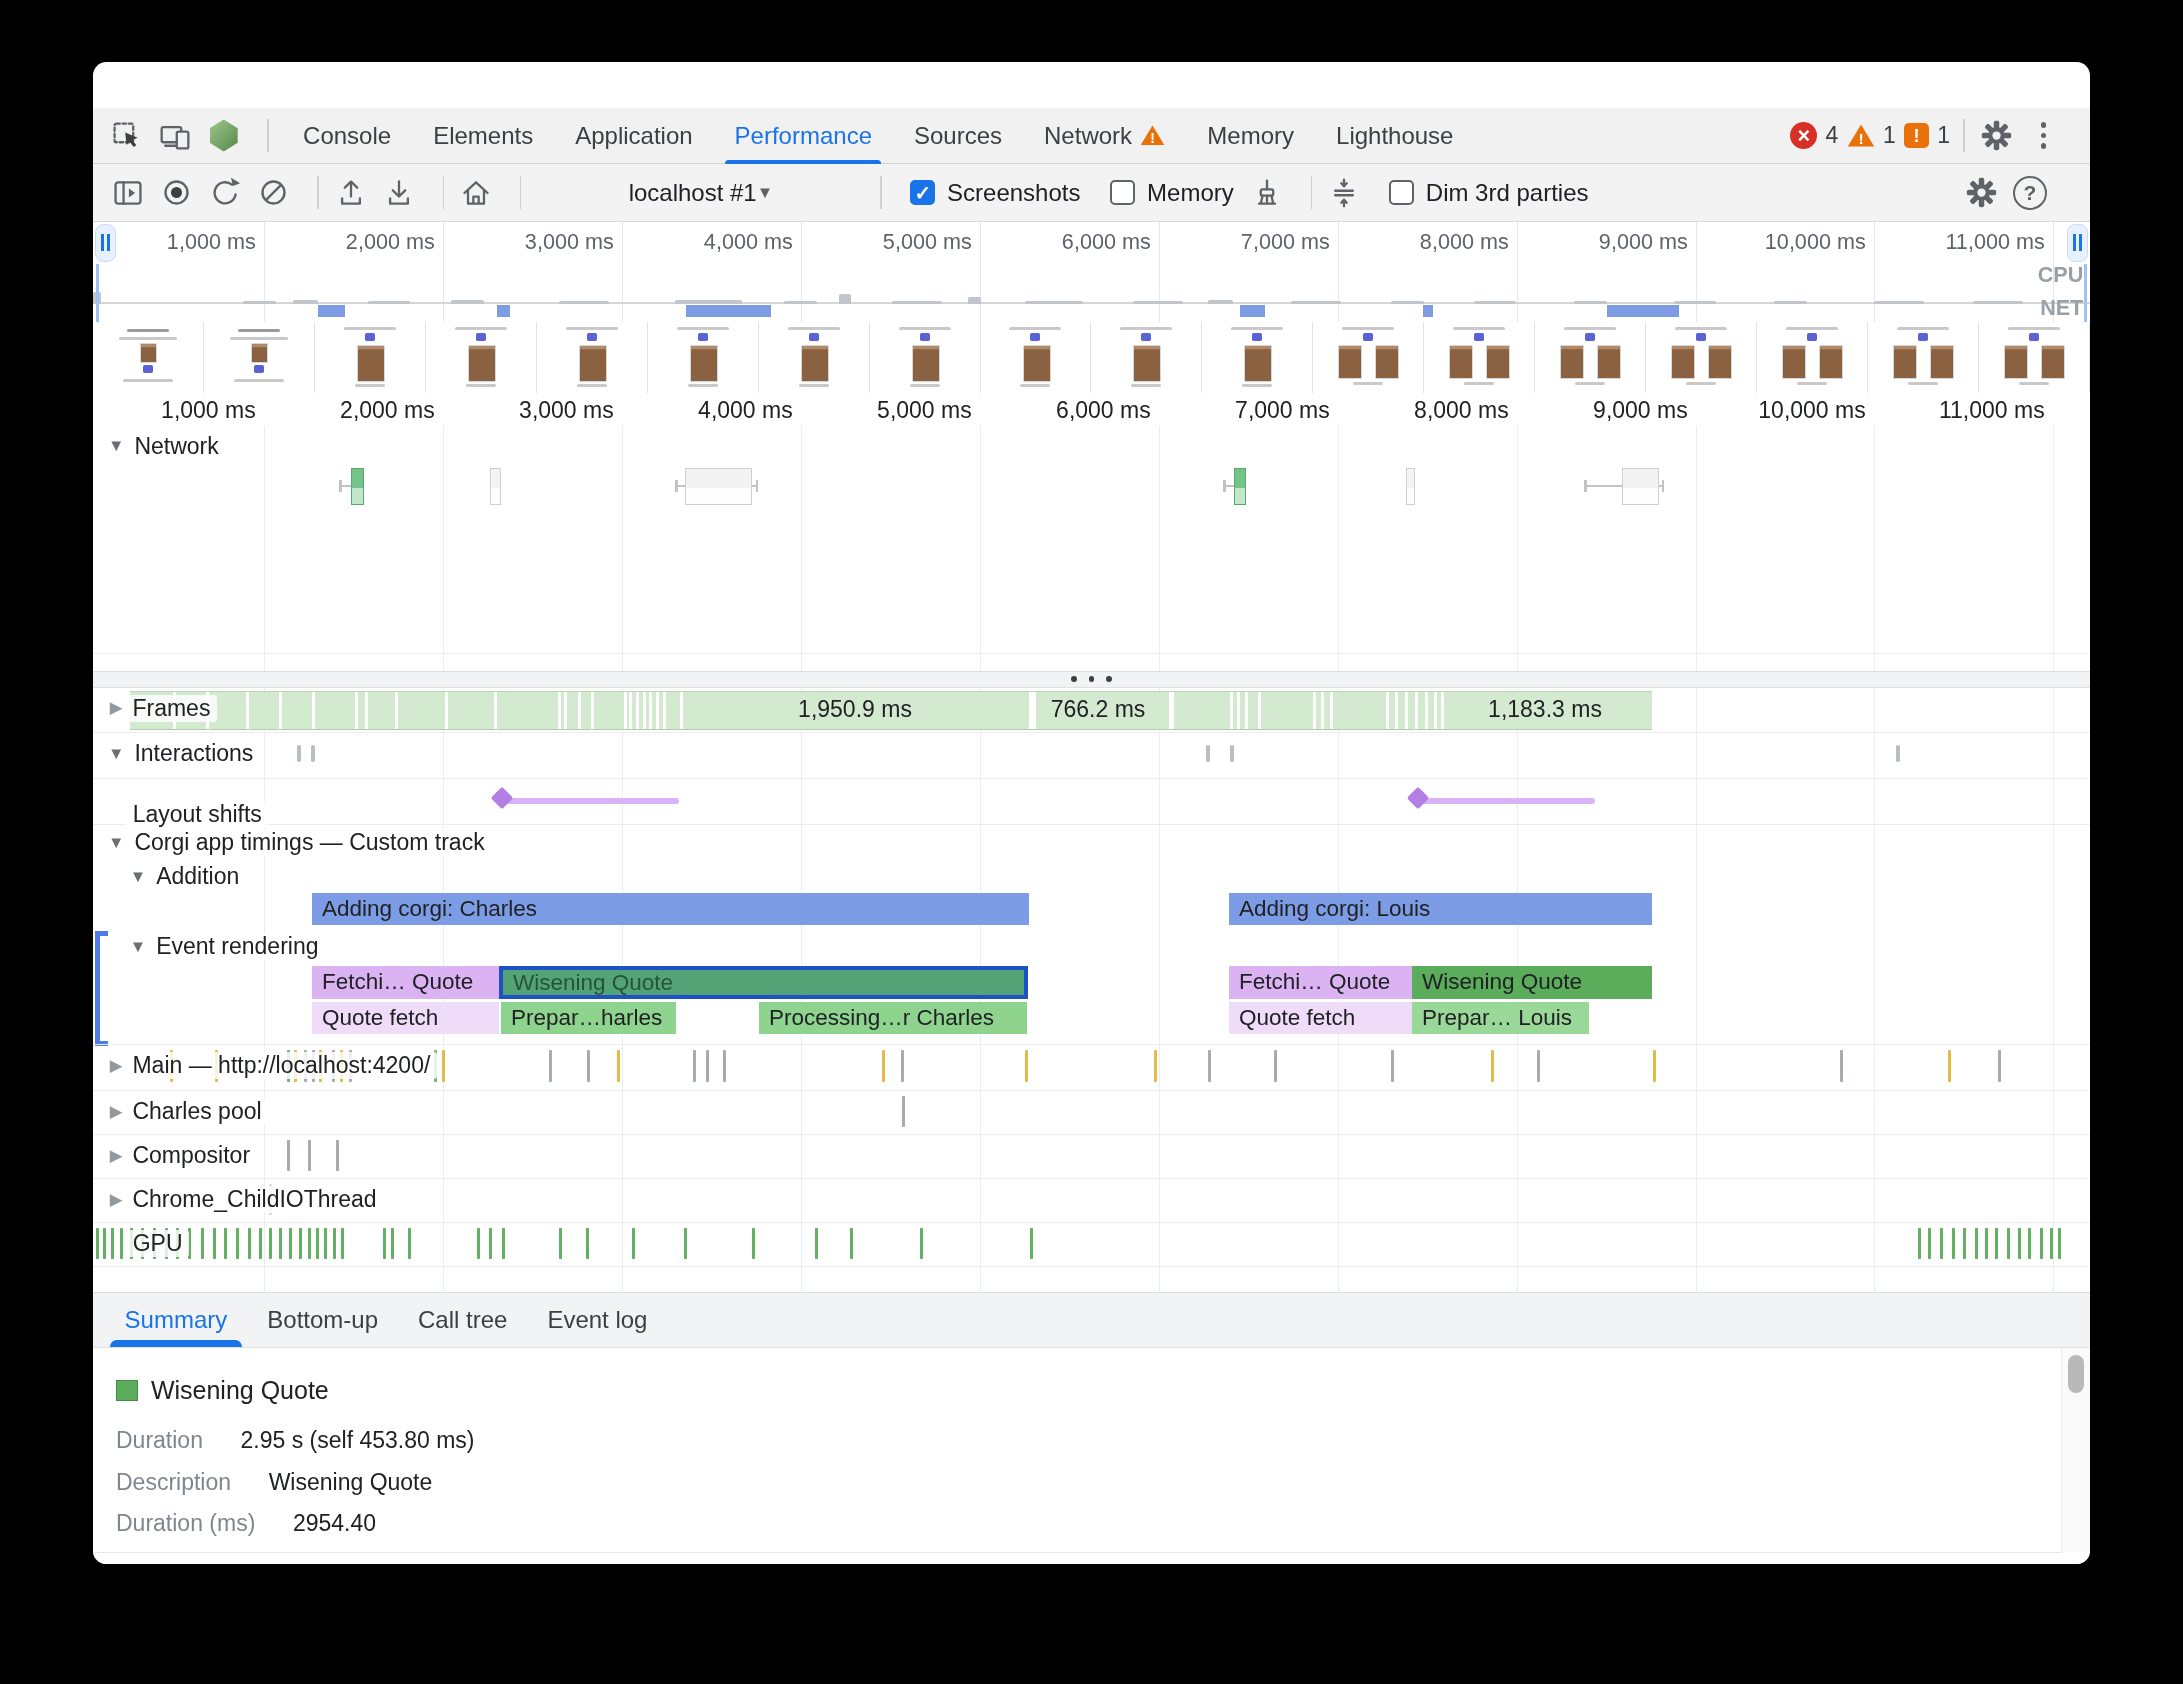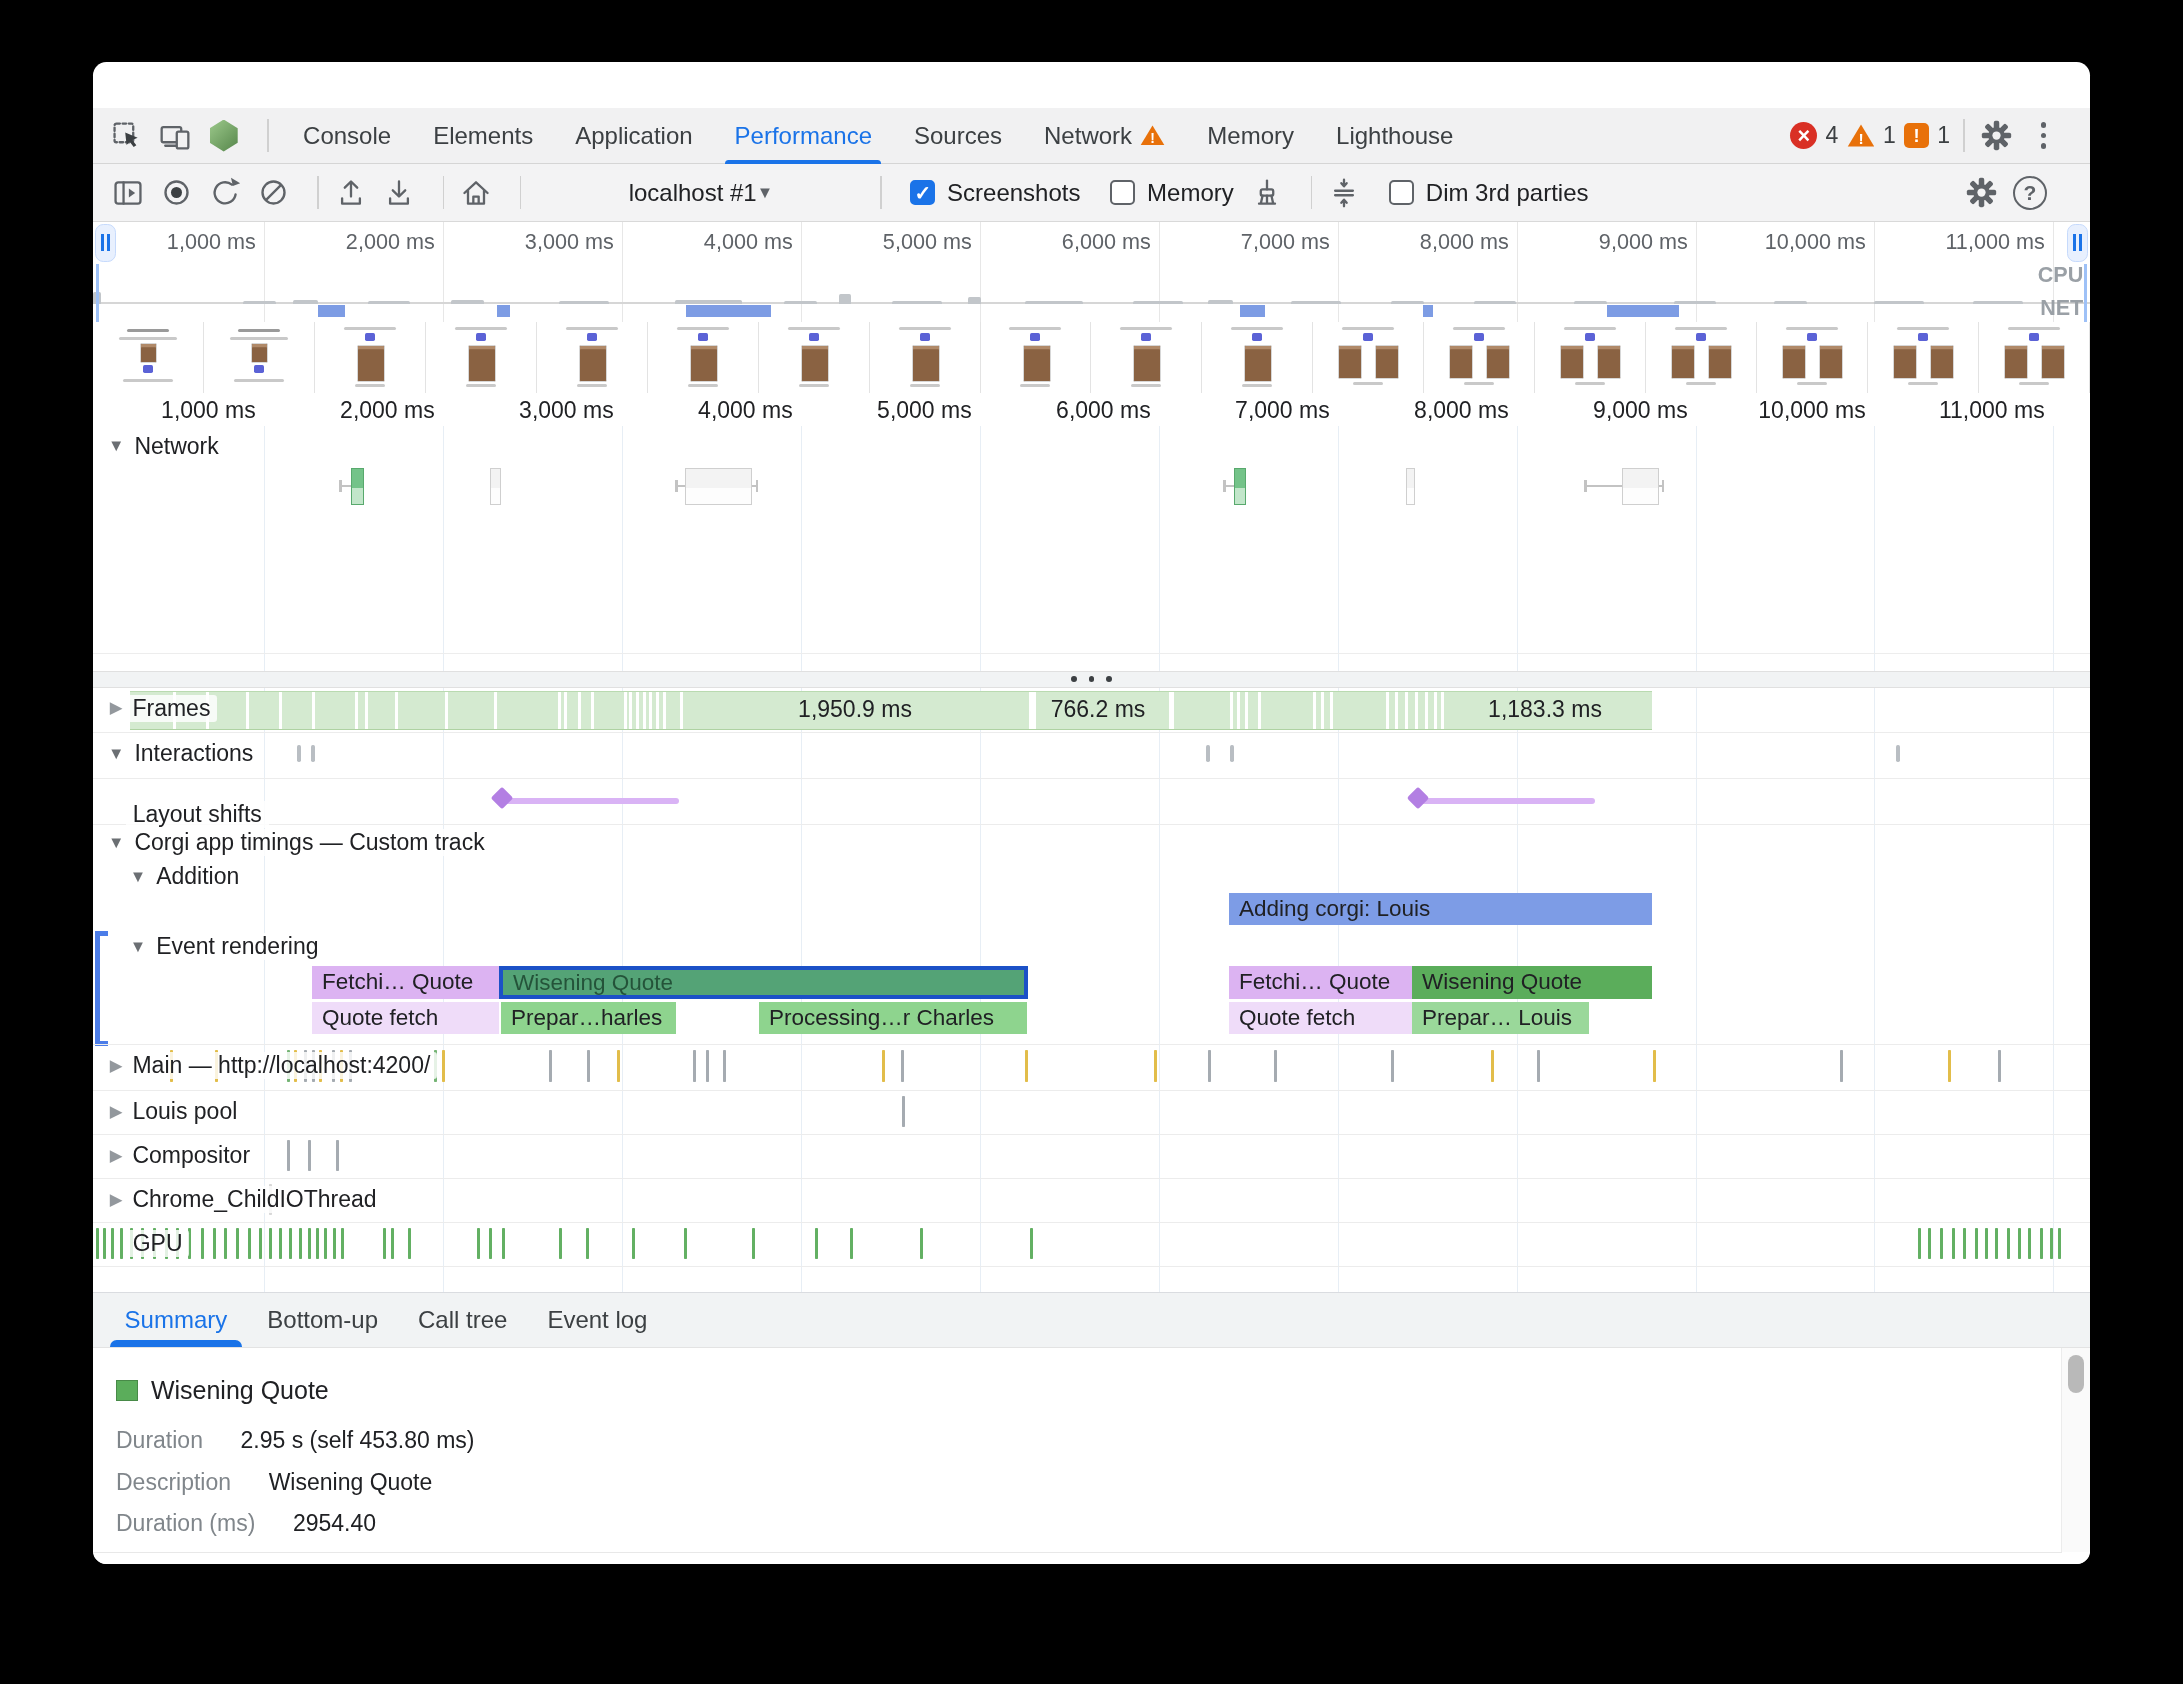--- a/index.html
+++ b/index.html
@@ -661,20 +661,21 @@
       </div>
     </div>
 
     <div class="trow" style="top:175px;height:30px;">
       <div class="track-label" style="left:30px;top:0;">
         <span class="arrow">▼</span>
         <span>Addition</span>
       </div>
     </div>
     <div class="trow" id="row-addition" style="top:205px;height:35px;">
+        <div class="bar" style="left: 219px; width: 717px; height: 32px; background: rgb(125, 156, 230);">Adding corgi: Charles</div>
         <div class="bar" style="left: 1136px; width: 423px; height: 32px; background: rgb(125, 156, 230);">Adding corgi: Louis</div>
       </div>
 
     <div class="trow" style="top:240px;height:38px;">
       <div class="track-label" style="left:30px;top:5px;">
         <span class="arrow">▼</span>
         <span>Event rendering</span>
       </div>
     </div>
     <div class="trow" id="row-render1" style="top:278px;height:35px;">
@@ -725,21 +726,21 @@
           <div class="tmark y" style="left: 1398px; top: 5.8px; height: 32px;"></div>
           <div class="tmark gr" style="left: 1444px; top: 5.8px; height: 32px;"></div>
           <div class="tmark y" style="left: 1560px; top: 5.8px; height: 32px;"></div>
           <div class="tmark gr" style="left: 1747px; top: 5.8px; height: 32px;"></div>
           <div class="tmark y" style="left: 1855px; top: 5.8px; height: 32px;"></div>
           <div class="tmark gr" style="left: 1905px; top: 5.8px; height: 32px;"></div>
         </div>
         <div class="trow" style="top: 402px; height: 44px;">
           <div class="track-label" style="left: 10px; top: 8.3px;">
             <div class="arrow closed">▶</div>
-            <span>Louis pool</span>
+            <span>Charles pool</span>
           </div>
           <div class="tmark gr" style="left: 809px; top: 5.8px; height: 31px;"></div>
         </div>
         <div class="trow" style="top: 446px; height: 44px;">
           <div class="track-label" style="left: 10px; top: 8.3px;">
             <div class="arrow closed">▶</div>
             <span>Compositor</span>
           </div>
           <div class="tmark gr" style="left: 194px; top: 5.8px; height: 31px;"></div>
           <div class="tmark gr" style="left: 215px; top: 5.8px; height: 31px;"></div>

